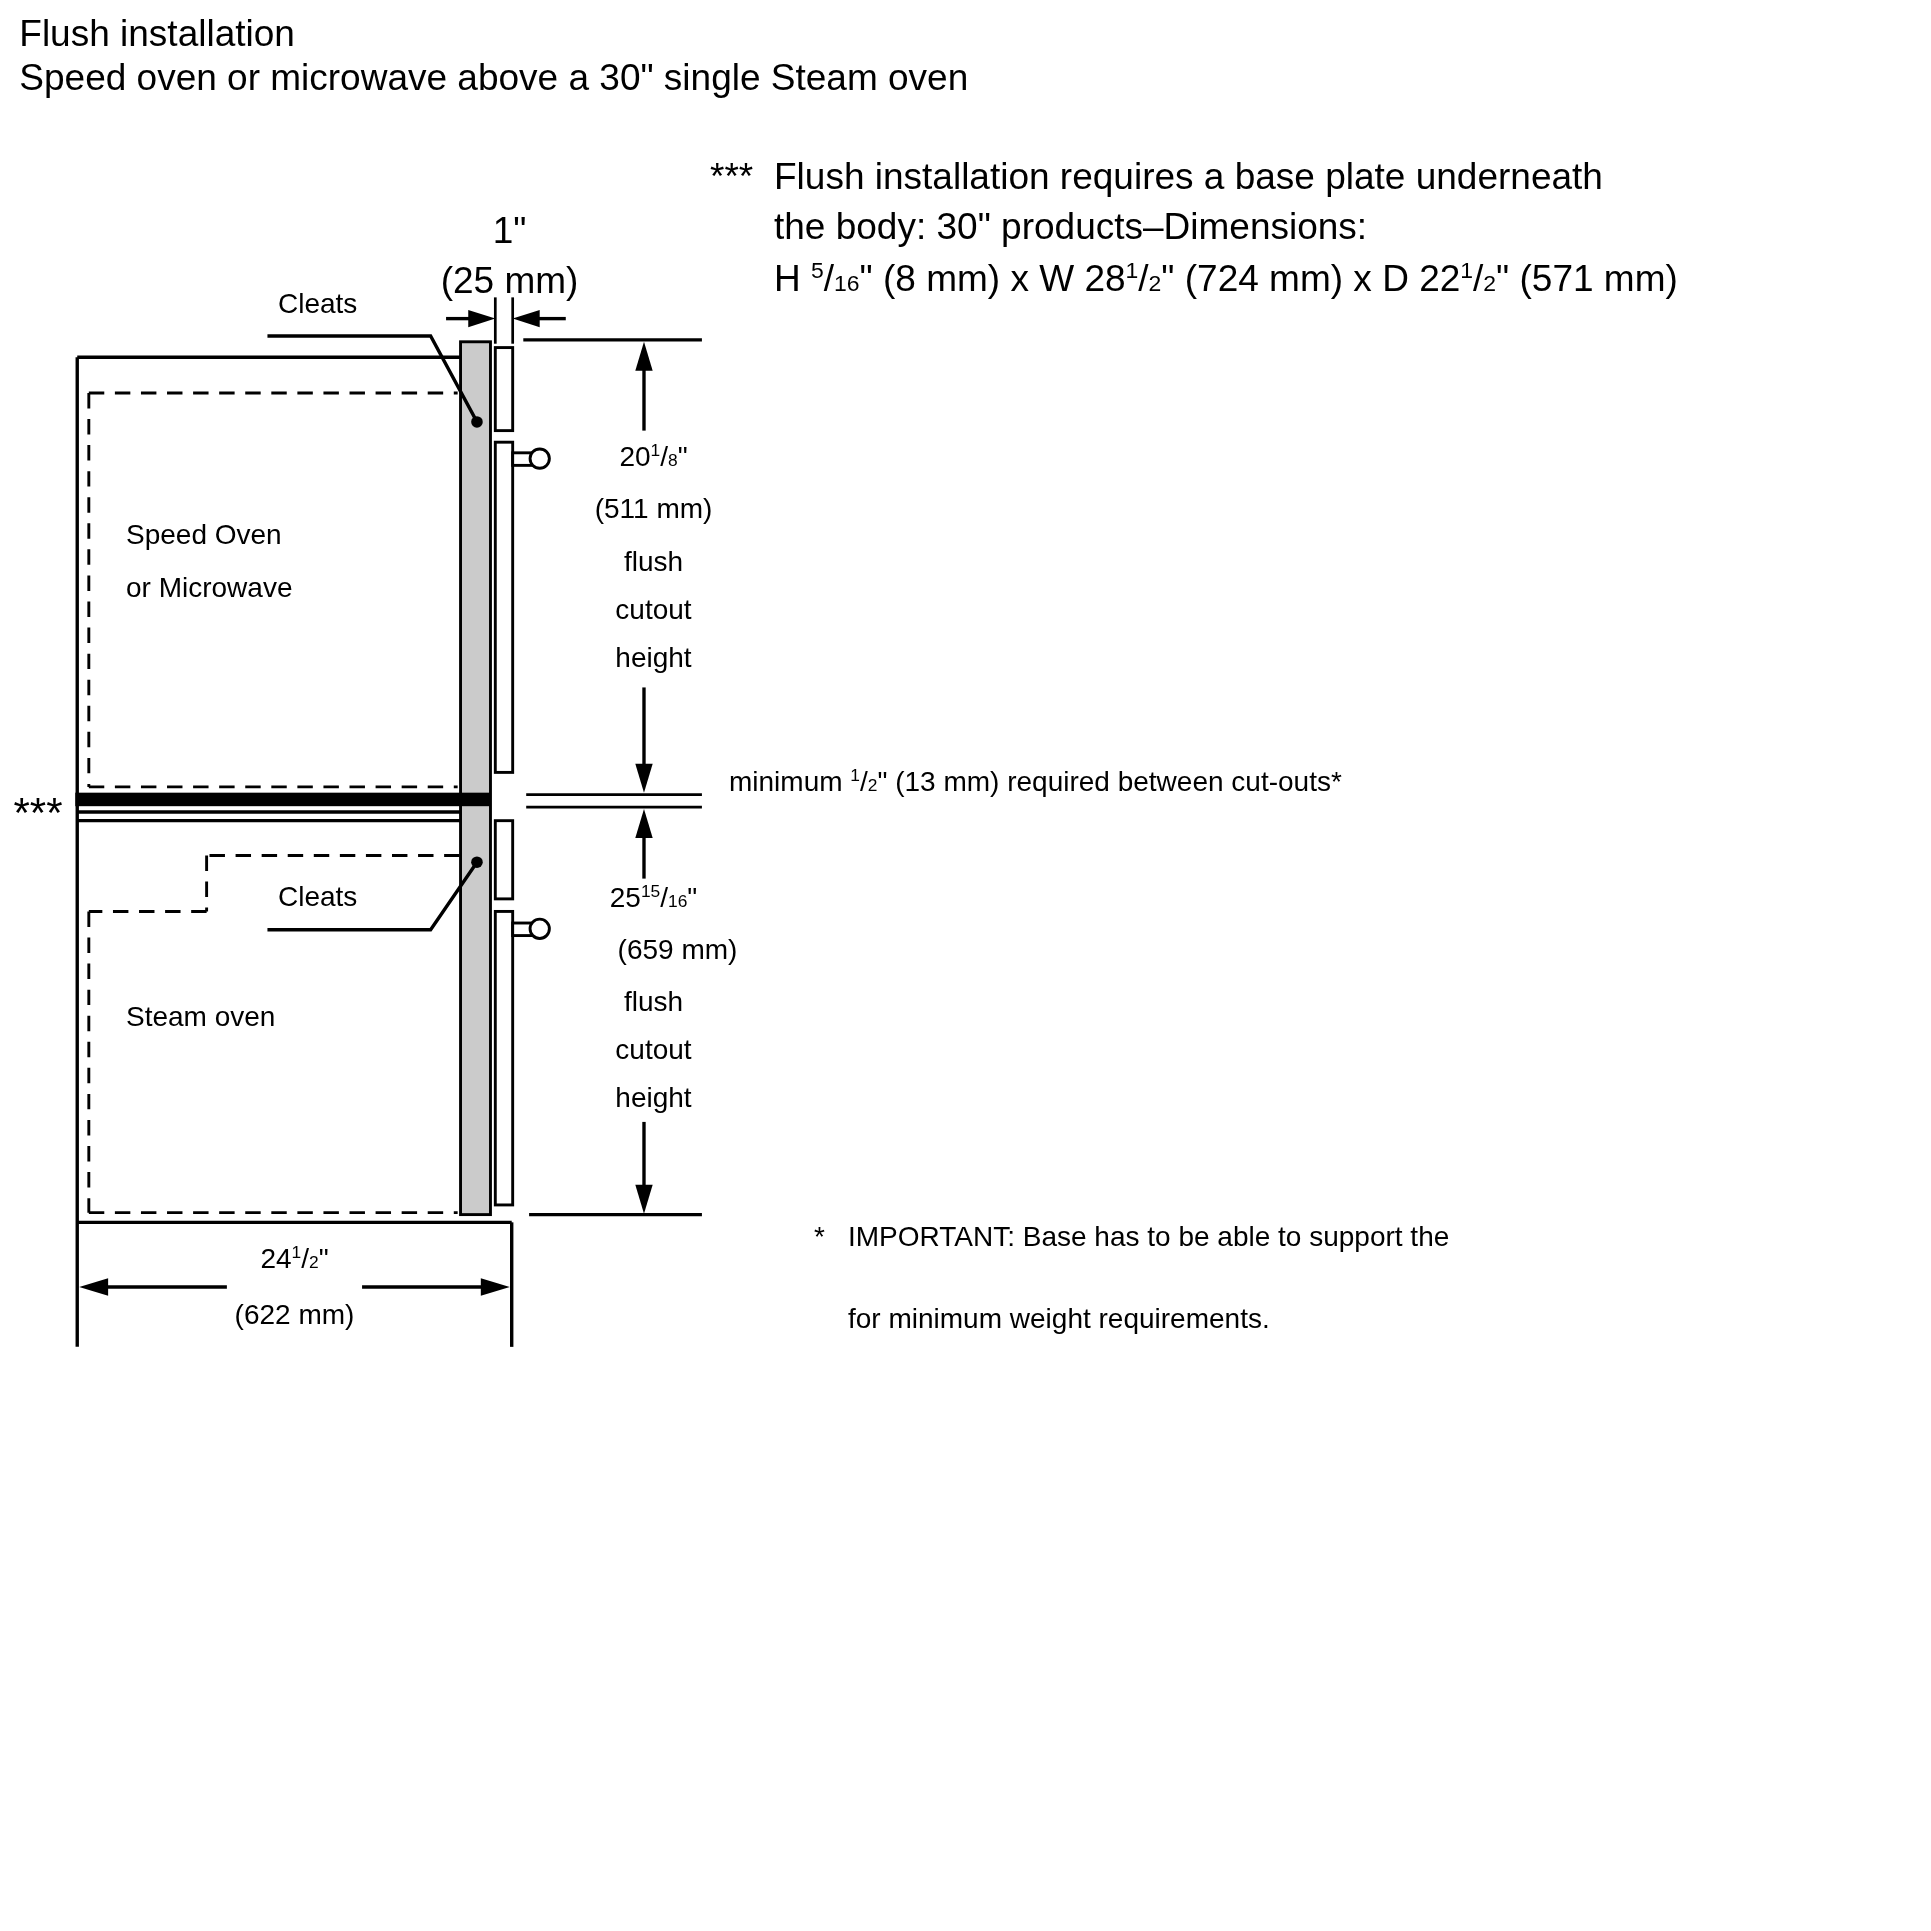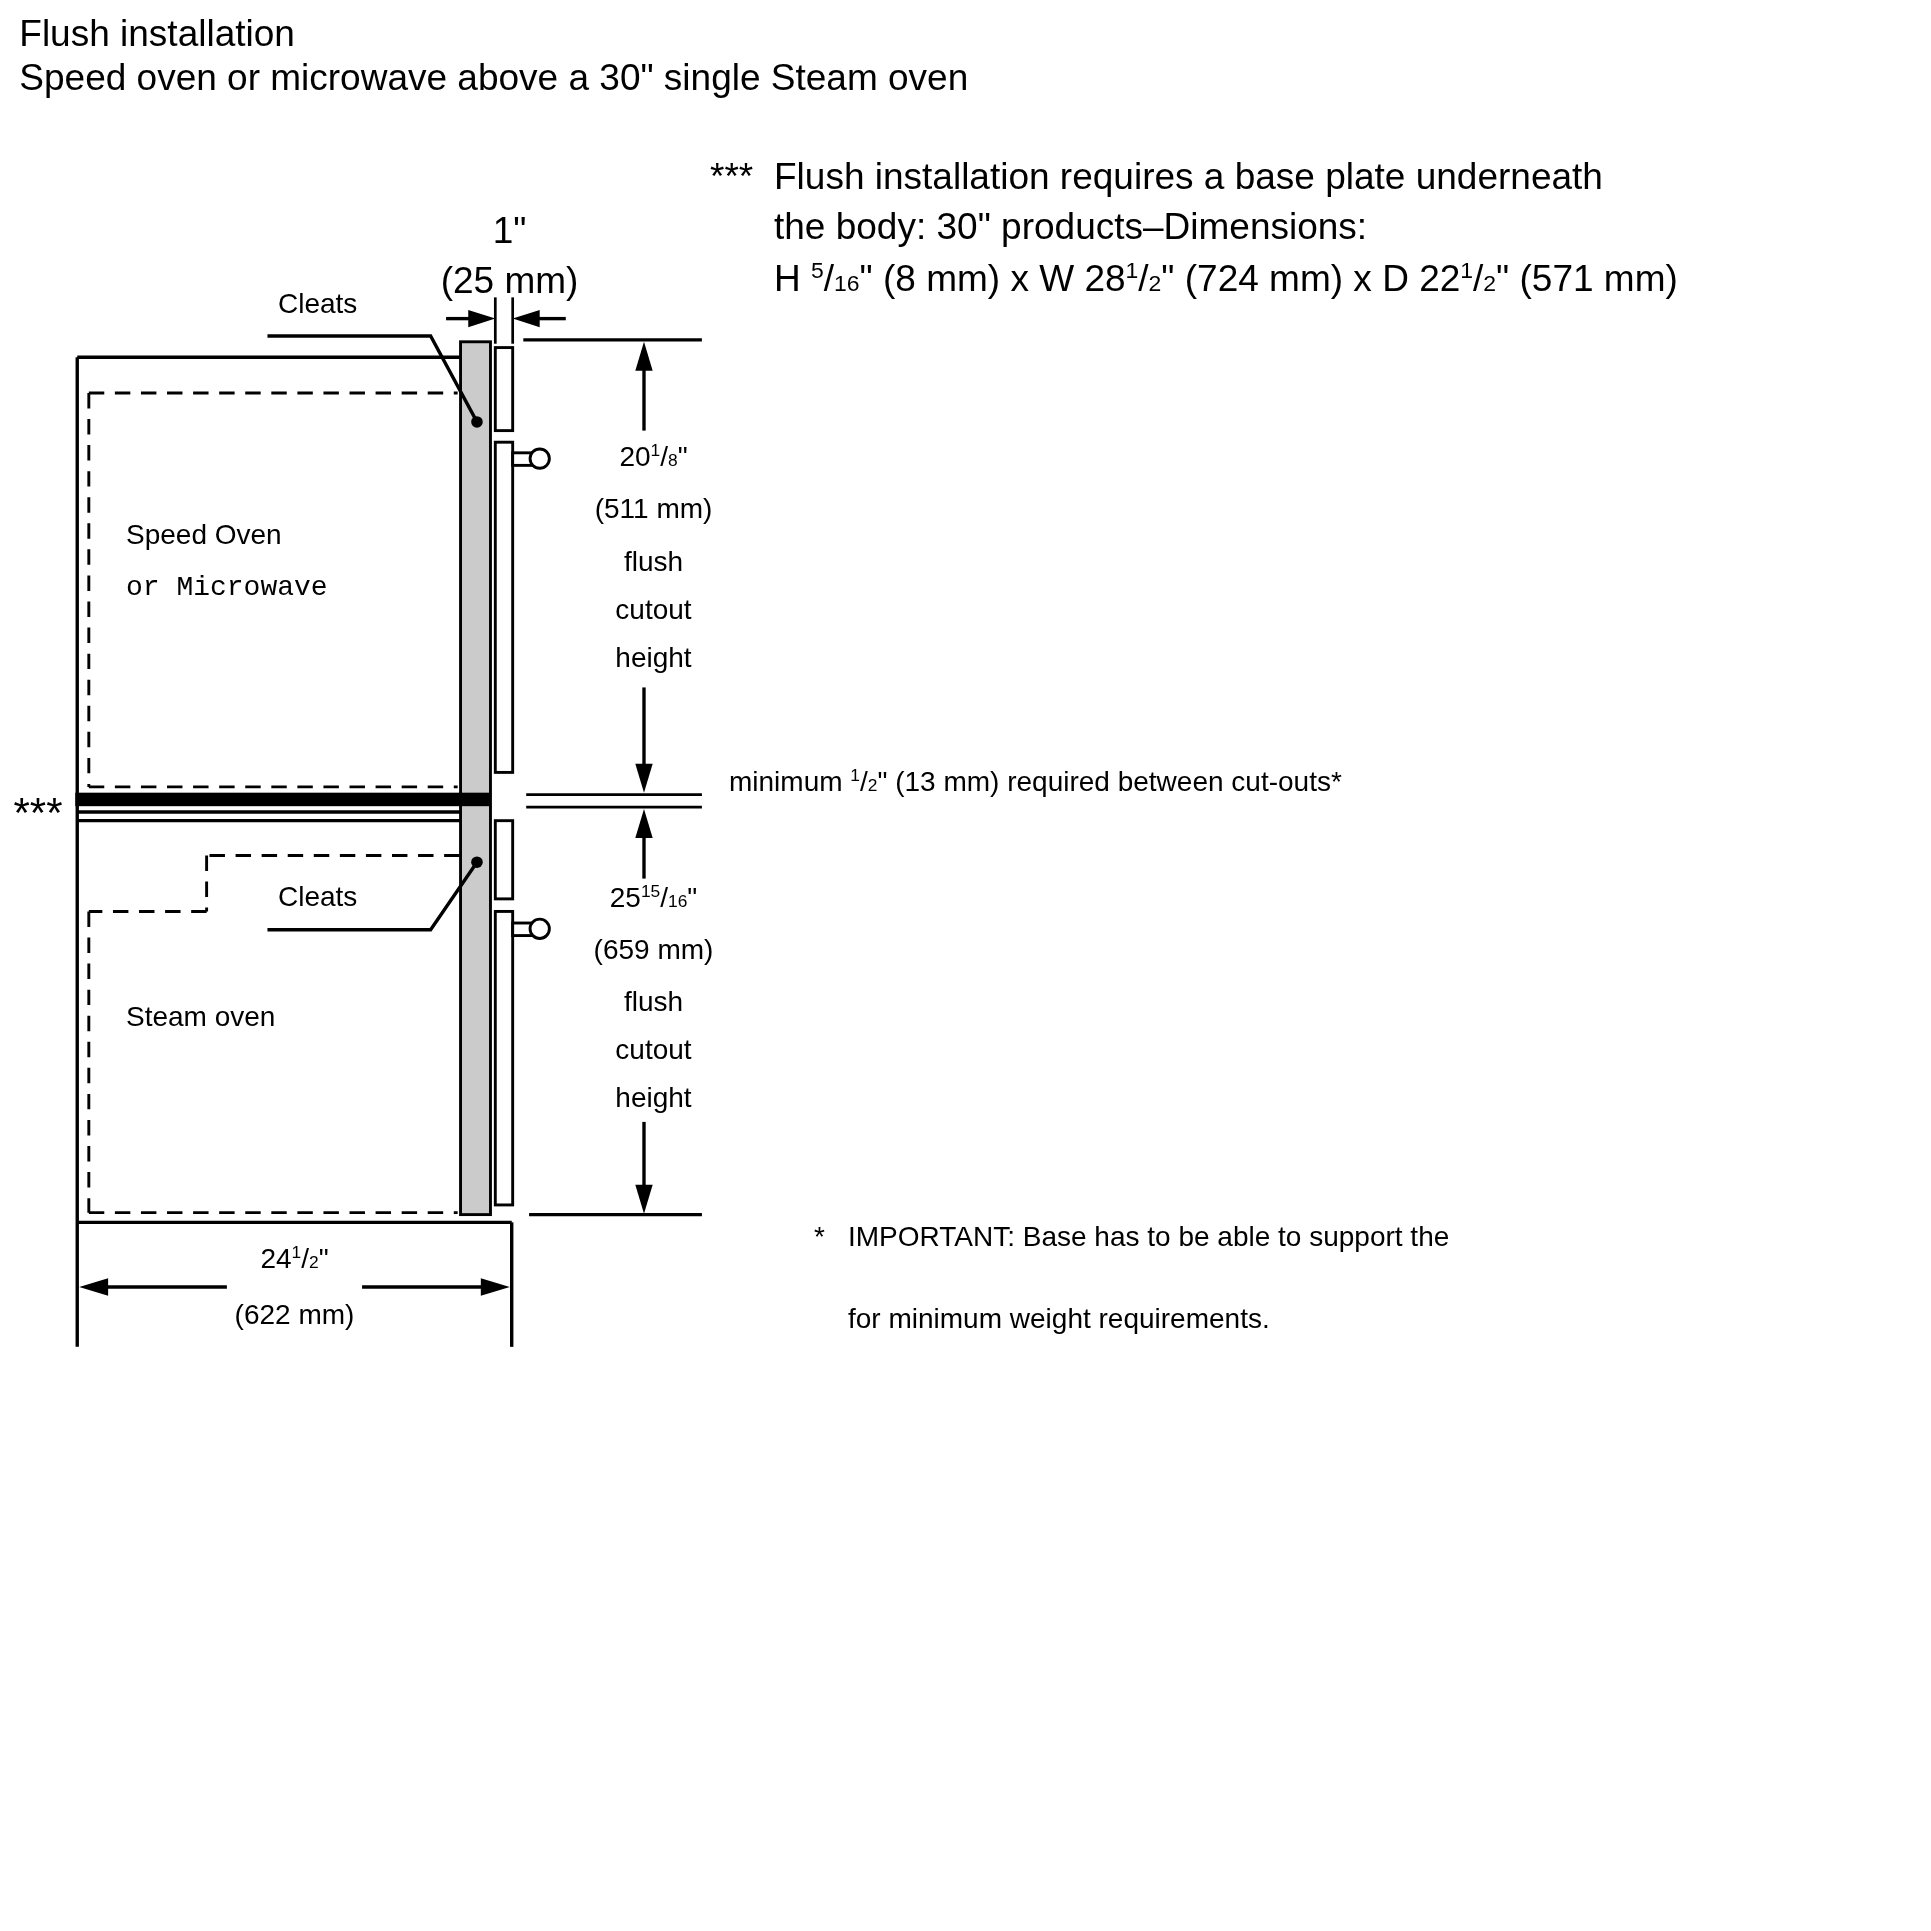--- a/index.html
+++ b/index.html
@@ -121,35 +121,35 @@
   <div class="abs fs38" style="left:774px;top:205px;">the body: 30" products–Dimensions:</div>
   <div class="abs fs38 frac" style="left:774px;top:257px;"><span>H </span><sup>5</sup><span>/</span><sub>16</sub><span>" (8 mm) x W 28</span><sup>1</sup><span>/</span><sub>2</sub><span>" (724 mm) x D 22</span><sup>1</sup><span>/</span><sub>2</sub><span>" (571 mm)</span></div>
 
   <div class="abs fs38 ctr" style="left:413px;top:209px;width:193px;">1"</div>
   <div class="abs fs38 ctr" style="left:413px;top:259px;width:193px;">(25 mm)</div>
 
   <div class="abs fs42" style="left:278px;top:287px;">Cleats</div>
   <div class="abs fs42" style="left:278px;top:880px;">Cleats</div>
 
   <div class="abs fs42" style="left:126px;top:518px;">Speed Oven</div>
-  <div class="abs fs42" style="left:126px;top:571px;font-family:Liberation Mono, monospace;">or Microwave</div>
+  <div class="abs fs42" style="left:126px;top:571px;">or Microwave</div>
   <div class="abs fs42" style="left:126px;top:1000px;">Steam oven</div>
 
   <div class="abs fs44" style="left:13.5px;top:792px;">***</div>
 
   <div class="abs fs42 ctr frac" style="left:557px;top:440px;width:193px;"><span>20</span><sup>1</sup><span>/</span><sub>8</sub><span>"</span></div>
   <div class="abs fs42 ctr" style="left:557px;top:492px;width:193px;">(511 mm)</div>
   <div class="abs fs42 ctr" style="left:557px;top:545px;width:193px;">flush</div>
   <div class="abs fs42 ctr" style="left:557px;top:593px;width:193px;">cutout</div>
   <div class="abs fs42 ctr" style="left:557px;top:641px;width:193px;">height</div>
 
   <div class="abs fs42 frac" style="left:729px;top:765px;"><span>minimum </span><sup>1</sup><span>/</span><sub>2</sub><span>" (13 mm) required between cut-outs*</span></div>
 
   <div class="abs fs42 ctr frac" style="left:557px;top:881px;width:193px;"><span>25</span><sup>15</sup><span>/</span><sub>16</sub><span>"</span></div>
-  <div class="abs fs42 ctr" style="left:557px;top:933px;width:193px;">(659 mm)</div>
+  <div class="abs fs42 ctr" style="left:581px;top:933px;width:193px;">(659 mm)</div>
   <div class="abs fs42 ctr" style="left:557px;top:985px;width:193px;">flush</div>
   <div class="abs fs42 ctr" style="left:557px;top:1033px;width:193px;">cutout</div>
   <div class="abs fs42 ctr" style="left:557px;top:1081px;width:193px;">height</div>
 
   <div class="abs fs42 ctr frac" style="left:198px;top:1242px;width:193px;"><span>24</span><sup>1</sup><span>/</span><sub>2</sub><span>"</span></div>
   <div class="abs fs42 ctr" style="left:198px;top:1298px;width:193px;">(622 mm)</div>
 
   <div class="abs fs42" style="left:814px;top:1220px;">*</div>
   <div class="abs fs42" style="left:848px;top:1220px;">IMPORTANT: Base has to be able to support the</div>
   <div class="abs fs42" style="left:848px;top:1302px;">for minimum weight requirements.</div>

